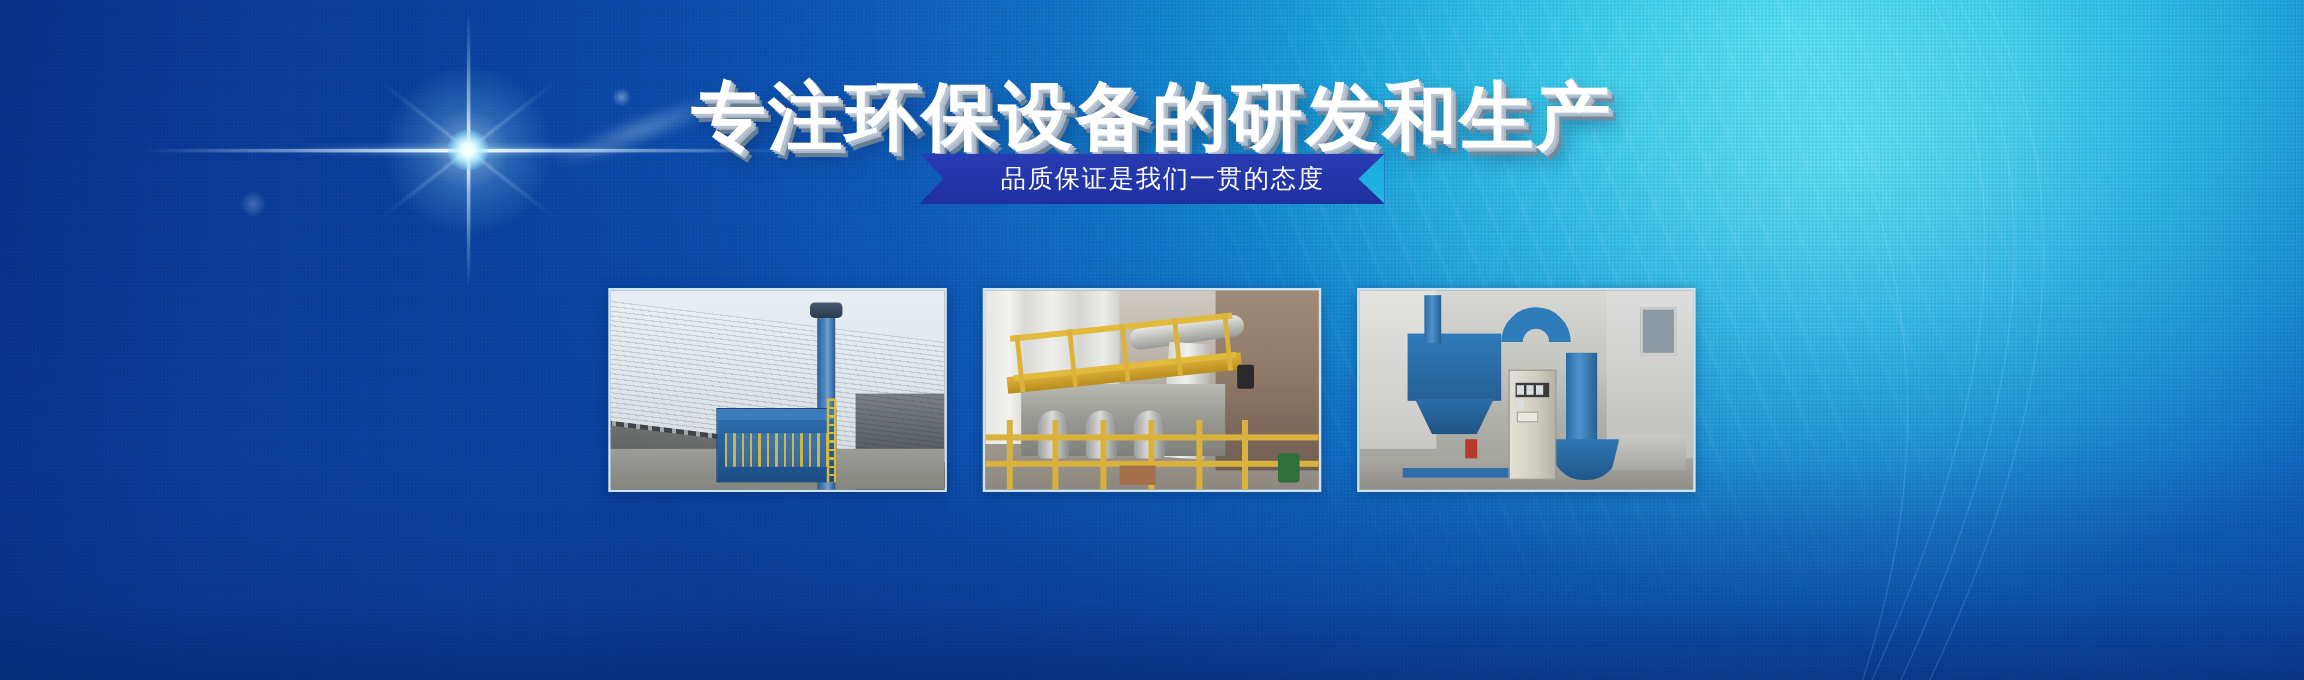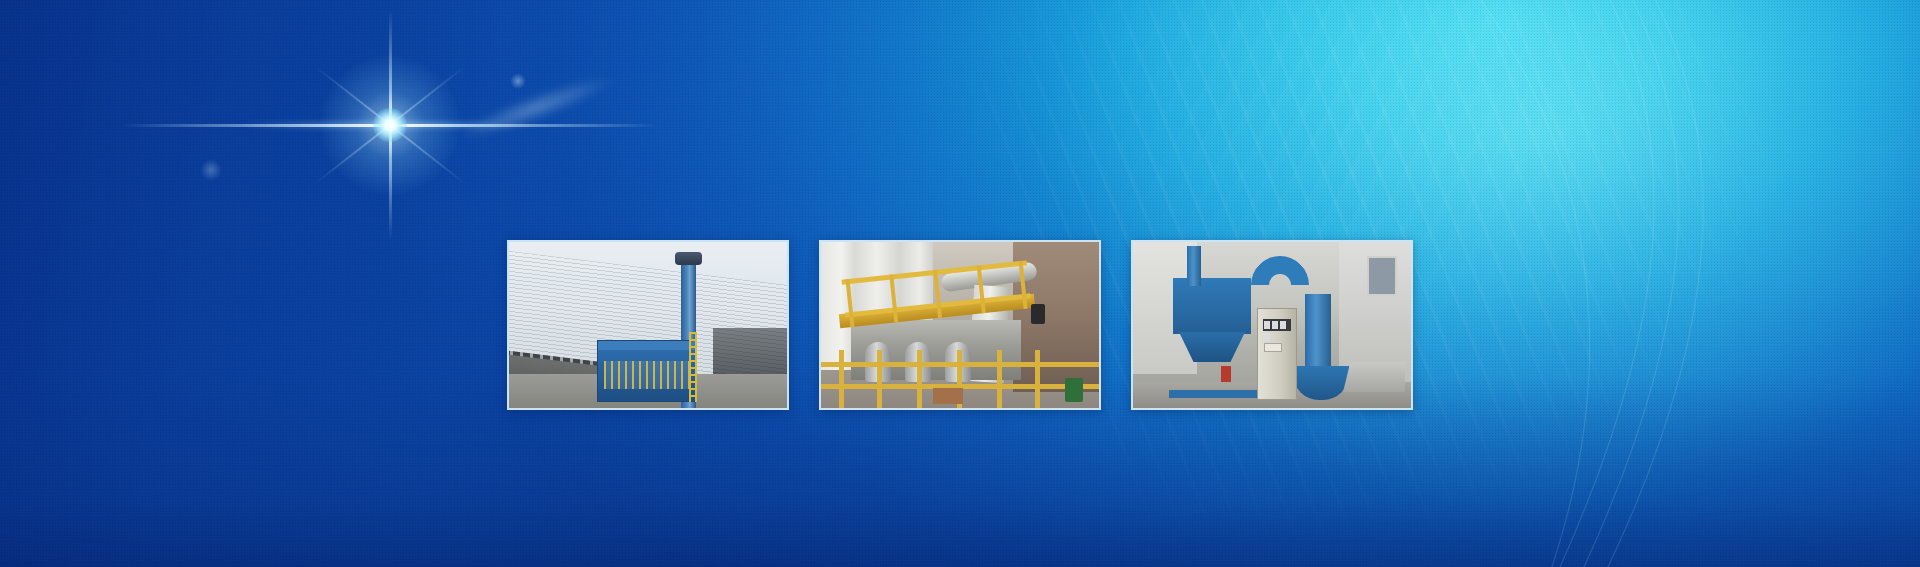--- a/index.html
+++ b/index.html
@@ -356,21 +356,28 @@
         <i class="a"></i>
         <i class="b"></i>
       </div>
     <div class="core"></div>
     <div class="streak"></div>
     <div class="ghost" style="left:120px;top:-52px;width:16px;height:16px;background:radial-gradient(circle,rgba(225,250,255,.40),rgba(190,235,255,0) 70%);"></div>
     <div class="ghost" style="left:-190px;top:34px;width:22px;height:22px;background:radial-gradient(circle,rgba(225,250,255,.26),rgba(190,235,255,0) 70%);"></div>
   </div>
 
   <div class="content">
-
+    <div class="headline">专注环保设备的研发和生产</div>
+
+    <div class="ribbon-wrap">
+      <div class="ribbon">
+        <span>品质保证是我们一贯的态度</span>
+        <span class="ribbon-notch-r"></span>
+      </div>
+    </div>
 
   </div>
 
   <div class="photos">
 
     <div class="photo p1">
       <div class="scene">
         <div class="sky"></div>
         <div class="wall"></div>
         <div class="windows"></div>

